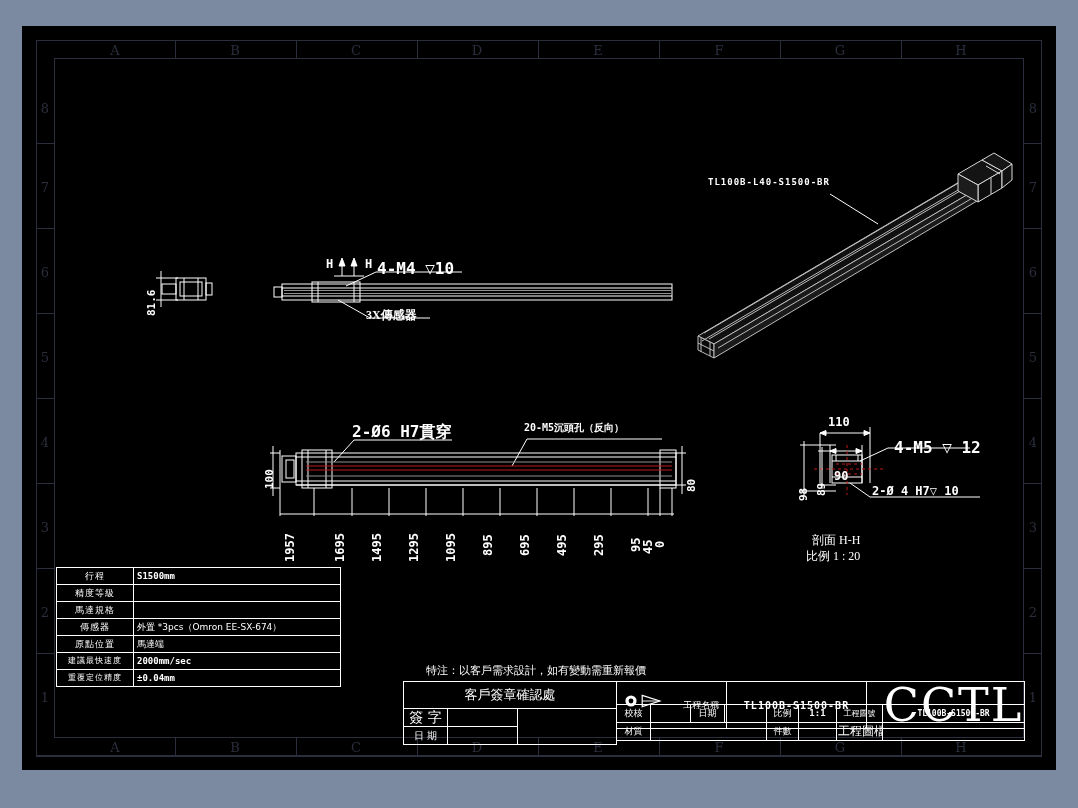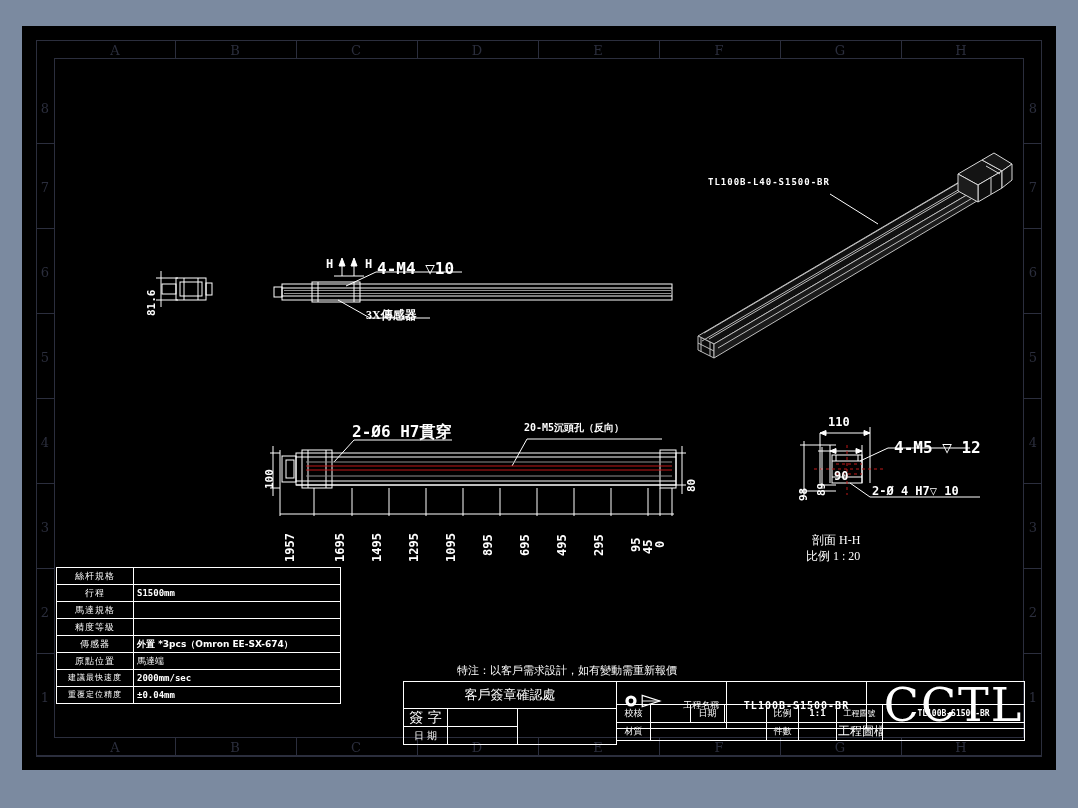--- a/index.html
+++ b/index.html
@@ -344,55 +344,51 @@
     <div class="t tcad" style="left:806px;top:390px;font-size:12px;">110</div>
     <div class="t tcad" style="left:812px;top:400px;font-size:12px;margin-top:44px;">90</div>
     <div class="t tcad" style="left:872px;top:414px;font-size:16px;">4-M5 ▽ 12</div>
     <div class="t tcad" style="left:850px;top:459px;font-size:12px;">2-Ø 4  H7▽ 10</div>
     <div class="t" style="left:790px;top:508px;font-size:12px;">剖面  H-H</div>
     <div class="t" style="left:784px;top:524px;font-size:12px;">比例  1 : 20</div>
 
     <table class="spec" style="left:34px;top:541px;">
       <tbody>
         <tr>
-          <td class="lab">絲杆規格</td>
-          <td class="val"></td>
-        </tr>
-        <tr>
           <td class="lab">行程</td>
           <td class="val">S1500mm</td>
         </tr>
         <tr>
+          <td class="lab">精度等級</td>
+          <td class="val"></td>
+        </tr>
+        <tr>
           <td class="lab">馬達規格</td>
           <td class="val"></td>
         </tr>
         <tr>
-          <td class="lab">精度等級</td>
-          <td class="val"></td>
-        </tr>
-        <tr>
           <td class="lab">傳感器</td>
-          <td class="val" style="font-family:'DejaVu Sans',sans-serif;font-weight:bold;">外置 *3pcs（Omron EE-SX-674）</td>
+          <td class="val" style="font-family:'DejaVu Sans',sans-serif;font-weight:normal;">外置 *3pcs（Omron EE-SX-674）</td>
         </tr>
         <tr>
           <td class="lab">原點位置</td>
           <td class="val" style="font-family:'DejaVu Sans',sans-serif;font-weight:normal;">馬達端</td>
         </tr>
         <tr>
           <td class="lab" style="font-size:8px;">建議最快速度</td>
           <td class="val">2000mm/sec</td>
         </tr>
         <tr>
           <td class="lab" style="font-size:8px;">重覆定位精度</td>
           <td class="val">±0.04mm</td>
         </tr>
       </tbody>
     </table>
 
-    <div class="t" style="left:404px;top:639px;font-size:11px;margin-left:31px;">特注：以客戶需求設計，如有變動需重新報價</div>
+    <div class="t" style="left:404px;top:639px;font-size:11px;">特注：以客戶需求設計，如有變動需重新報價</div>
 
     <table class="tb" style="left:381px;top:655px;width:213px;">
       <colgroup>
           <col style="width:44px">
           <col style="width:70px">
           <col style="width:99px">
         </colgroup>
       <tbody>
         <tr>
           <td colspan="3" style="height:26px;line-height:26px;font-size:13px;">客戶簽章確認處</td>

